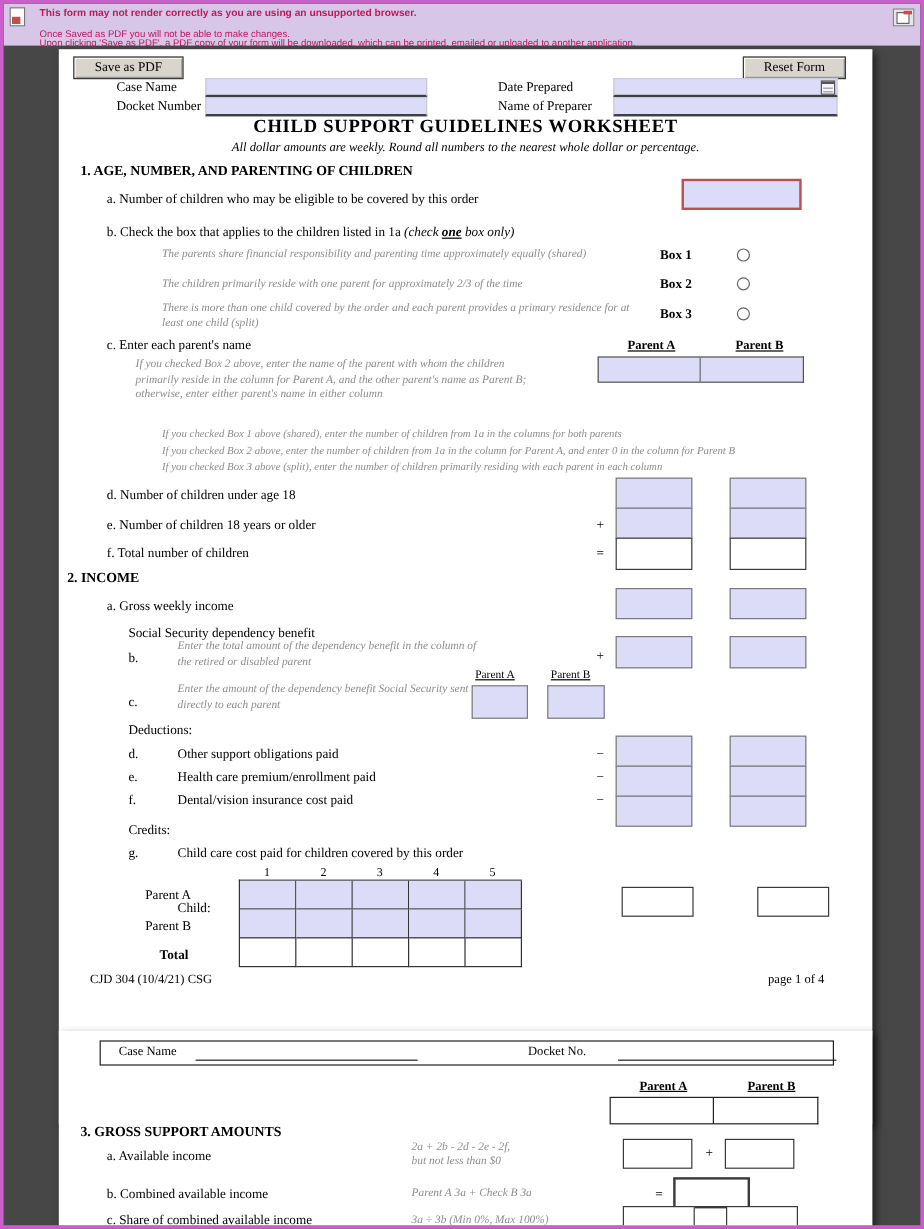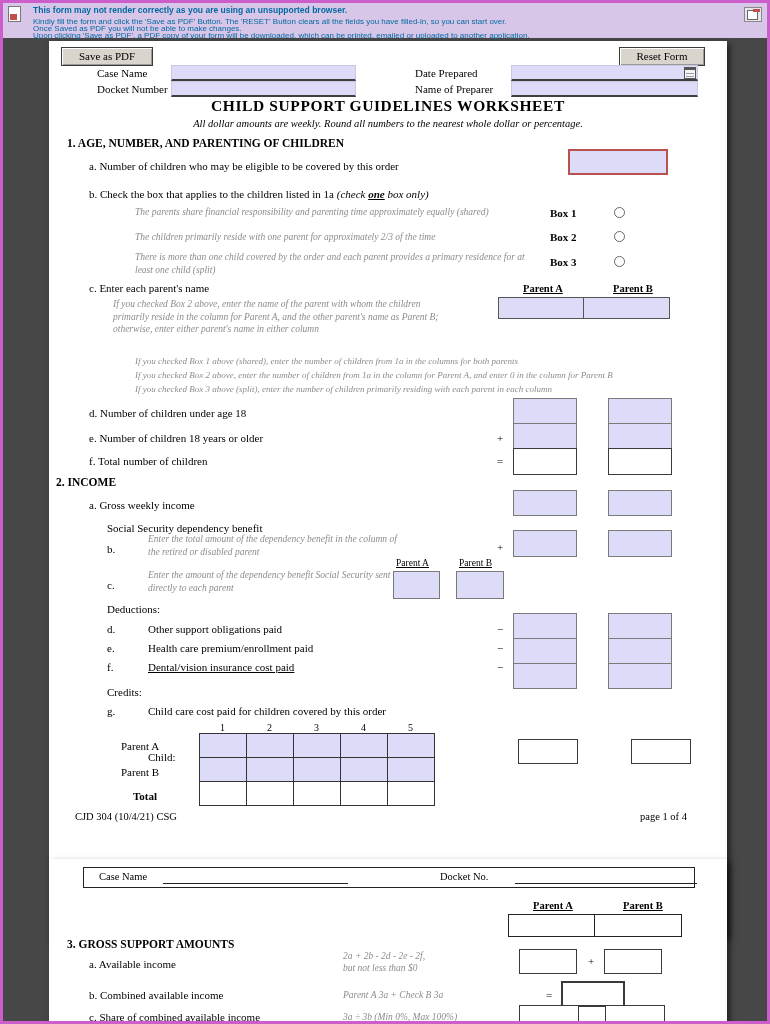--- a/index.html
+++ b/index.html
@@ -1,18 +1,18 @@
 <!DOCTYPE html>
 <html><head>
 <meta charset="utf-8">
 <style>
   * { margin:0; padding:0; box-sizing:border-box; }
   body { width:770px; height:1024px; overflow:hidden; font-family:"Liberation Serif", serif; }
   .viewport { position:relative; width:770px; height:1024px; background:#474747; border:3px solid #cb5ecb; overflow:hidden; }
-  .banner { position:absolute; left:0; top:0; width:764px; height:35px; background:#d7c6e7; font-family:"Liberation Sans", sans-serif; color:#0369a1; }
+  .banner { position:absolute; left:0; top:0; width:764px; height:35px; background:#d7c6e7; font-family:"Liberation Sans", sans-serif; color:#be185d; }
   .banner-line { position:absolute; left:30px; white-space:nowrap; font-size:8px; line-height:8px; }
   .b1 { top:3px; font-weight:bold; font-size:8.5px; }
   .b2 { top:15px; } .b3 { top:22px; } .b4 { top:29px;text-align:center; }
   .doc-icon { position:absolute; left:5px; top:3px; width:13px; height:16px; background:#fdfdfd; border:1px solid #777; }
   .doc-icon::after { content:""; position:absolute; left:1px; bottom:1px; width:7px; height:6px; background:#c0504d; }
   .panel-icon { position:absolute; left:741px; top:4px; width:18px; height:15px; background:#e8e4ee; border:1px solid #888; }
   .panel-icon::before { content:""; position:absolute; left:2px; top:2px; width:9px; height:8px; background:#fff; border:1px solid #666; }
   .panel-icon::after { content:""; position:absolute; right:1px; top:1px; width:7px; height:3px; background:#c0504d; }
   .page { position:absolute; left:46px; width:678px; background:#ffffff; box-shadow:3px 3px 6px rgba(0,0,0,0.55); }
   .page1 { top:38px; height:896px; }
@@ -47,21 +47,20 @@
   .formula { position:absolute; font-style:italic; color:#8c8c8c; font-size:9.5px; white-space:nowrap; }
 </style>
 </head>
 <body>
 
 <div class="viewport">
 
   <div class="banner">
     <span class="doc-icon"></span>
     <div class="banner-line b1">This form may not render correctly as you are using an unsupported browser.</div>
-    <div class="banner-line b2">Kindly fill the form and click the 'Save as PDF' Button. The 'RESET' Button clears all the fields you have filled-in, so you can start over.</div>
     <div class="banner-line b3">Once Saved as PDF you will not be able to make changes.</div>
     <div class="banner-line b4">Upon clicking 'Save as PDF', a PDF copy of your form will be downloaded, which can be printed, emailed or uploaded to another application.</div>
   </div>
   <span class="panel-icon"></span>
 
   <div class="page page1">
 
     <div class="btn" style="left:12px; top:6px; width:92px;">Save as PDF</div>
     <div class="btn" style="left:570px; top:6px; width:86px;">Reset Form</div>
 
@@ -141,21 +140,21 @@
     <div class="lav" style="left:407px; top:530px; width:48px; height:28px;"></div>
 
     <div class="lbl" style="left:58px; top:562px;">Deductions:</div>
     <div class="lbl" style="left:58px; top:582px;">d.</div>
     <div class="lbl" style="left:99px; top:582px;">Other support obligations paid</div>
     <div class="op" style="left:448px; top:582px;">−</div>
     <div class="lbl" style="left:58px; top:601px;">e.</div>
     <div class="lbl" style="left:99px; top:601px;">Health care premium/enrollment paid</div>
     <div class="op" style="left:448px; top:601px;">−</div>
     <div class="lbl" style="left:58px; top:620px;">f.</div>
-    <div class="lbl" style="left:99px; top:620px;text-decoration:underline;">Dental/vision insurance cost paid</div>
+    <div class="lbl" style="left:99px; top:620px;">Dental/vision insurance cost paid</div>
     <div class="op" style="left:448px; top:620px;">−</div>
     <div class="lav" style="left:464px; top:572px; width:64px; height:26px;"></div>
     <div class="lav" style="left:559px; top:572px; width:64px; height:26px;"></div>
     <div class="lav" style="left:464px; top:597px; width:64px; height:26px;"></div>
     <div class="lav" style="left:559px; top:597px; width:64px; height:26px;"></div>
     <div class="lav" style="left:464px; top:622px; width:64px; height:26px;"></div>
     <div class="lav" style="left:559px; top:622px; width:64px; height:26px;"></div>
 
     <div class="lbl" style="left:58px; top:645px;">Credits:</div>
     <div class="lbl" style="left:58px; top:664px;">g.</div>

